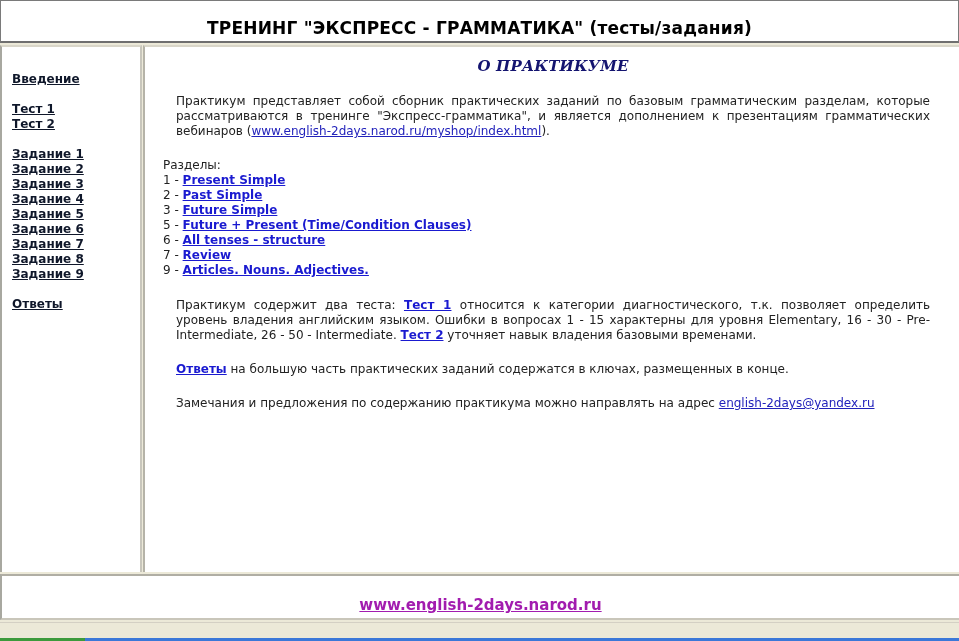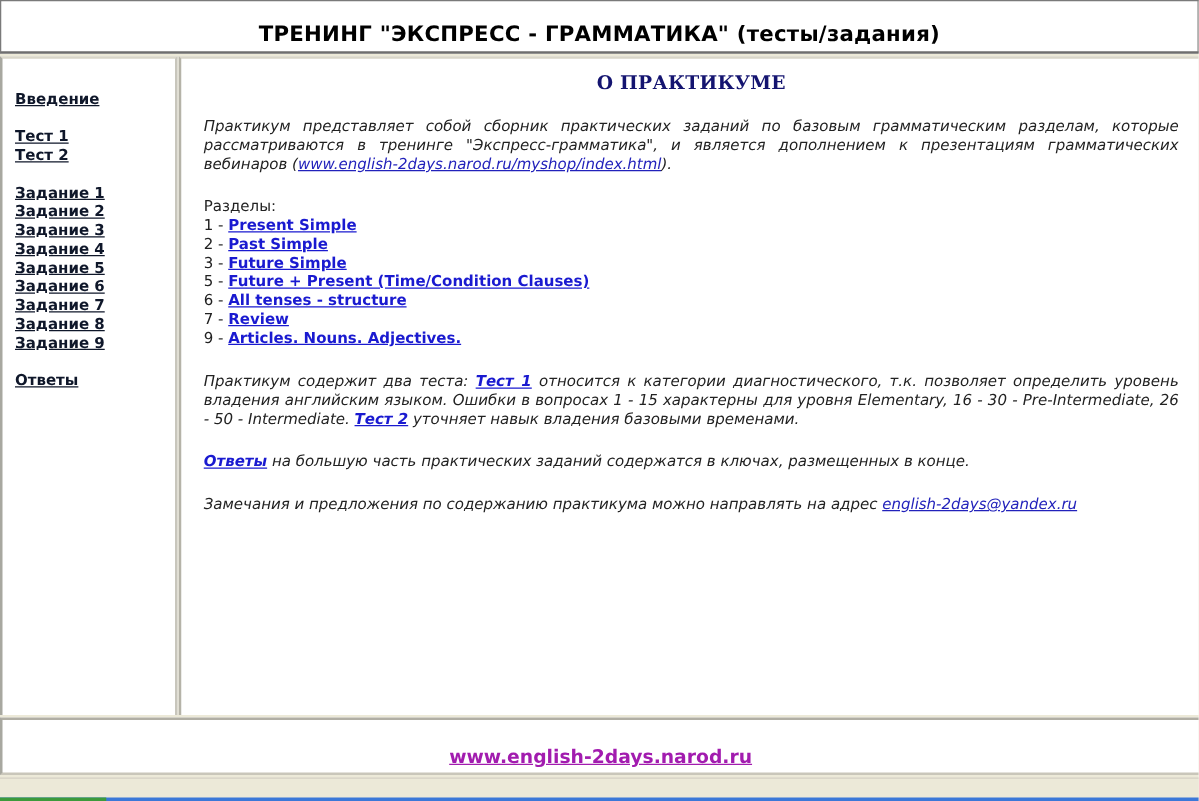--- a/index.html
+++ b/index.html
@@ -48,23 +48,23 @@
 
     a { color: #0000cc; }
     .nav { position: absolute; left: 10px; top: 25px; font-size: 12px; line-height: 15px; }
     .nav a { display: block; font-weight: bold; color: #0f172a; text-decoration: underline; }
     .nav .gap { height: 15px; }
 
     .content { position: absolute; left: 18px; top: 0; right: 16px; font-size: 12px; line-height: 15px; color: #222; }
     .content h1 {
       font-family: "DejaVu Serif", "Liberation Serif", serif;
       font-size: 15px; font-weight: bold; color: #141470; text-align: center;
-      margin: 12px 0 0 0; letter-spacing: 0.2px;
+      margin: 12px 0 0 0; letter-spacing: 0.2px; font-style: italic;
     }
-    .content p { margin: 0; text-align: justify; font-style: italic; }
+    .content p { margin: 13px; text-align: justify; }
     .p1 { margin-top: 20px !important; }
     .sections { margin-top: 19px; }
     .sections a { font-weight: bold; color: #1a1ad0; }
     .p2 { margin-top: 20px !important; }
     .p2 a, .p3 a { font-weight: bold; color: #1a1ad0; }
     .p3 { margin-top: 19px !important; }
     .p4 { margin-top: 19px !important; }
     .p1 a, .p4 a { color: #2222bb; }
 
     .footer-link {

